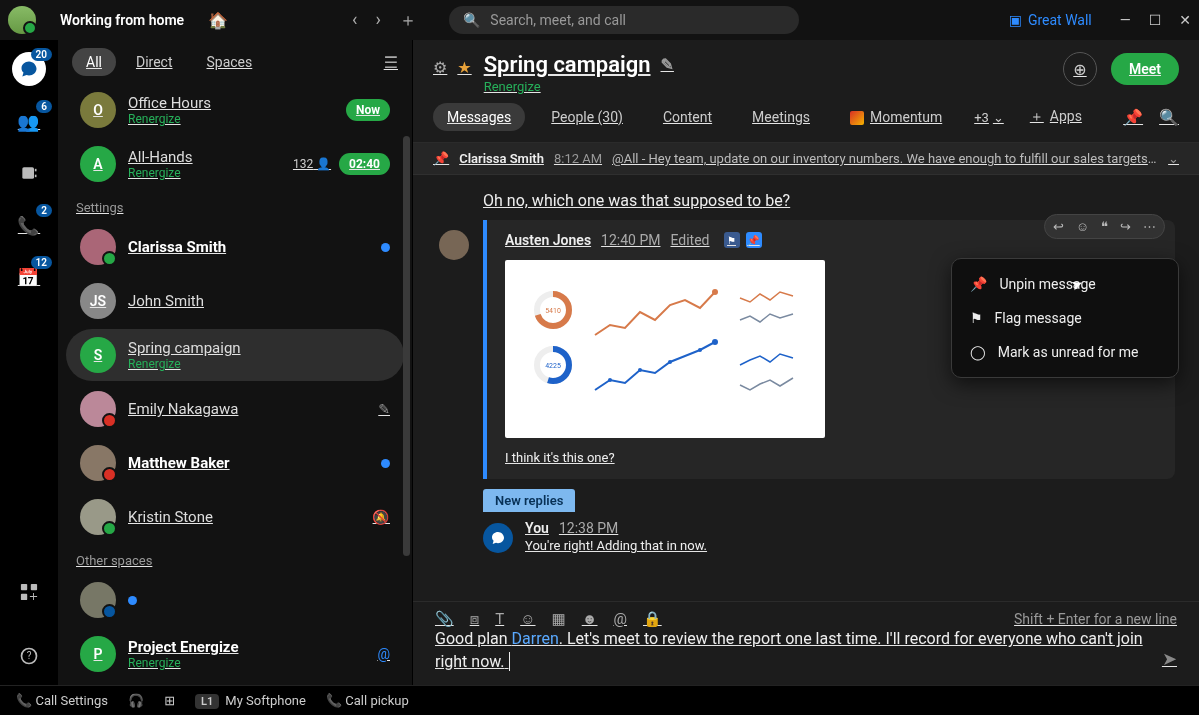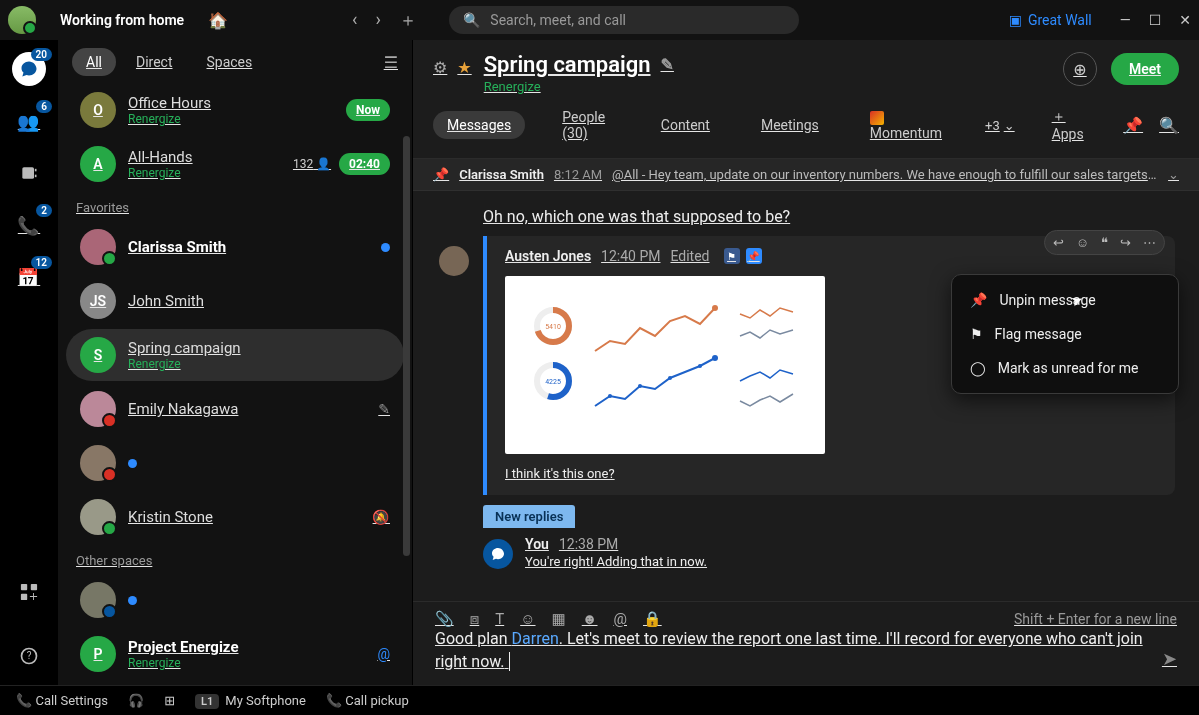--- a/index.html
+++ b/index.html
@@ -65,21 +65,21 @@
 .space-icons-left { display:flex; gap:10px; color:#aaa; align-items:center; padding-top:6px; }
 .star { color:#e8a23a; }
 .space-title-wrap { flex:1; }
 .space-title { font-size:22px; font-weight:600; color:#fff; display:flex; align-items:center; gap:10px; }
 .edit-icon { color:#999; font-size:16px; }
 .space-sub { font-size:13px; color:#26b05a; margin-top:2px; }
 .space-actions { display:flex; align-items:center; gap:14px; }
 .circ-btn { width:34px; height:34px; border-radius:50%; border:1px solid #555; display:flex; align-items:center; justify-content:center; color:#ccc; }
 .meet-btn { background:#26a846; color:#fff; border:none; border-radius:18px; padding:8px 18px; font-size:14px; font-weight:600; }
 
-.space-tabs { display:flex; align-items:center; gap:23px; padding:0 20px 10px; border-bottom:1px solid #2b2b2b; }
+.space-tabs { display:flex; align-items:center; gap:12px; padding:0 20px 10px; border-bottom:1px solid #2b2b2b; }
 .st-tab { padding:6px 14px; border-radius:16px; font-size:14px; color:#ccc; }
 .st-tab.active { background:#3a3a3a; color:#fff; }
 .st-more { color:#ccc; font-size:13px; display:flex; align-items:center; gap:4px; margin-left:6px; }
 .st-right { margin-left:auto; display:flex; gap:16px; color:#ccc; }
 .momentum-icon { width:14px; height:14px; display:inline-block; background:linear-gradient(135deg,#d93025,#f4b400); border-radius:2px; margin-right:6px; vertical-align:middle; }
 
 
 .pinned-bar { background:#262626; padding:8px 20px; display:flex; align-items:center; gap:10px; font-size:13px; color:#ccc; border-bottom:1px solid #2f2f2f; }
 .pinned-author { font-weight:600; color:#eee; }
 .pinned-time { color:#999; }
@@ -228,21 +228,21 @@
           <div class="sb-avatar" style="background:#26a846">A</div>
           <div class="sb-text">
               <div class="sb-title">All-Hands</div>
               <div class="sb-sub">Renergize</div>
             </div>
           <div class="sb-meta">
               <span class="pill gray-count"><span>132</span> 👤</span>
               <span class="pill">02:40</span>
             </div>
         </div>
-        <div class="sb-section">Favorites</div>
+        <div class="sb-section">Settings</div>
         <div class="sb-row">
           <div class="sb-avatar presence-green" style="background:#a67"></div>
           <div class="sb-text">
               <div class="sb-title bold">Clarissa Smith</div>
             </div>
           <div class="sb-meta">
               <span class="dot-unread"></span>
             </div>
         </div>
         <div class="sb-row">
@@ -262,20 +262,23 @@
           <div class="sb-avatar presence-red" style="background:#b89"></div>
           <div class="sb-text">
               <div class="sb-title">Emily Nakagawa</div>
             </div>
           <div class="sb-meta">
               <span class="draft-icon">✎</span>
             </div>
         </div>
         <div class="sb-row">
           <div class="sb-avatar presence-red" style="background:#876"></div>
+          <div class="sb-text">
+              <div class="sb-title bold">Matthew Baker</div>
+            </div>
           <div class="sb-meta">
               <span class="dot-unread"></span>
             </div>
         </div>
         <div class="sb-row">
           <div class="sb-avatar presence-green" style="background:#998"></div>
           <div class="sb-text">
               <div class="sb-title">Kristin Stone</div>
             </div>
           <div class="sb-meta">

